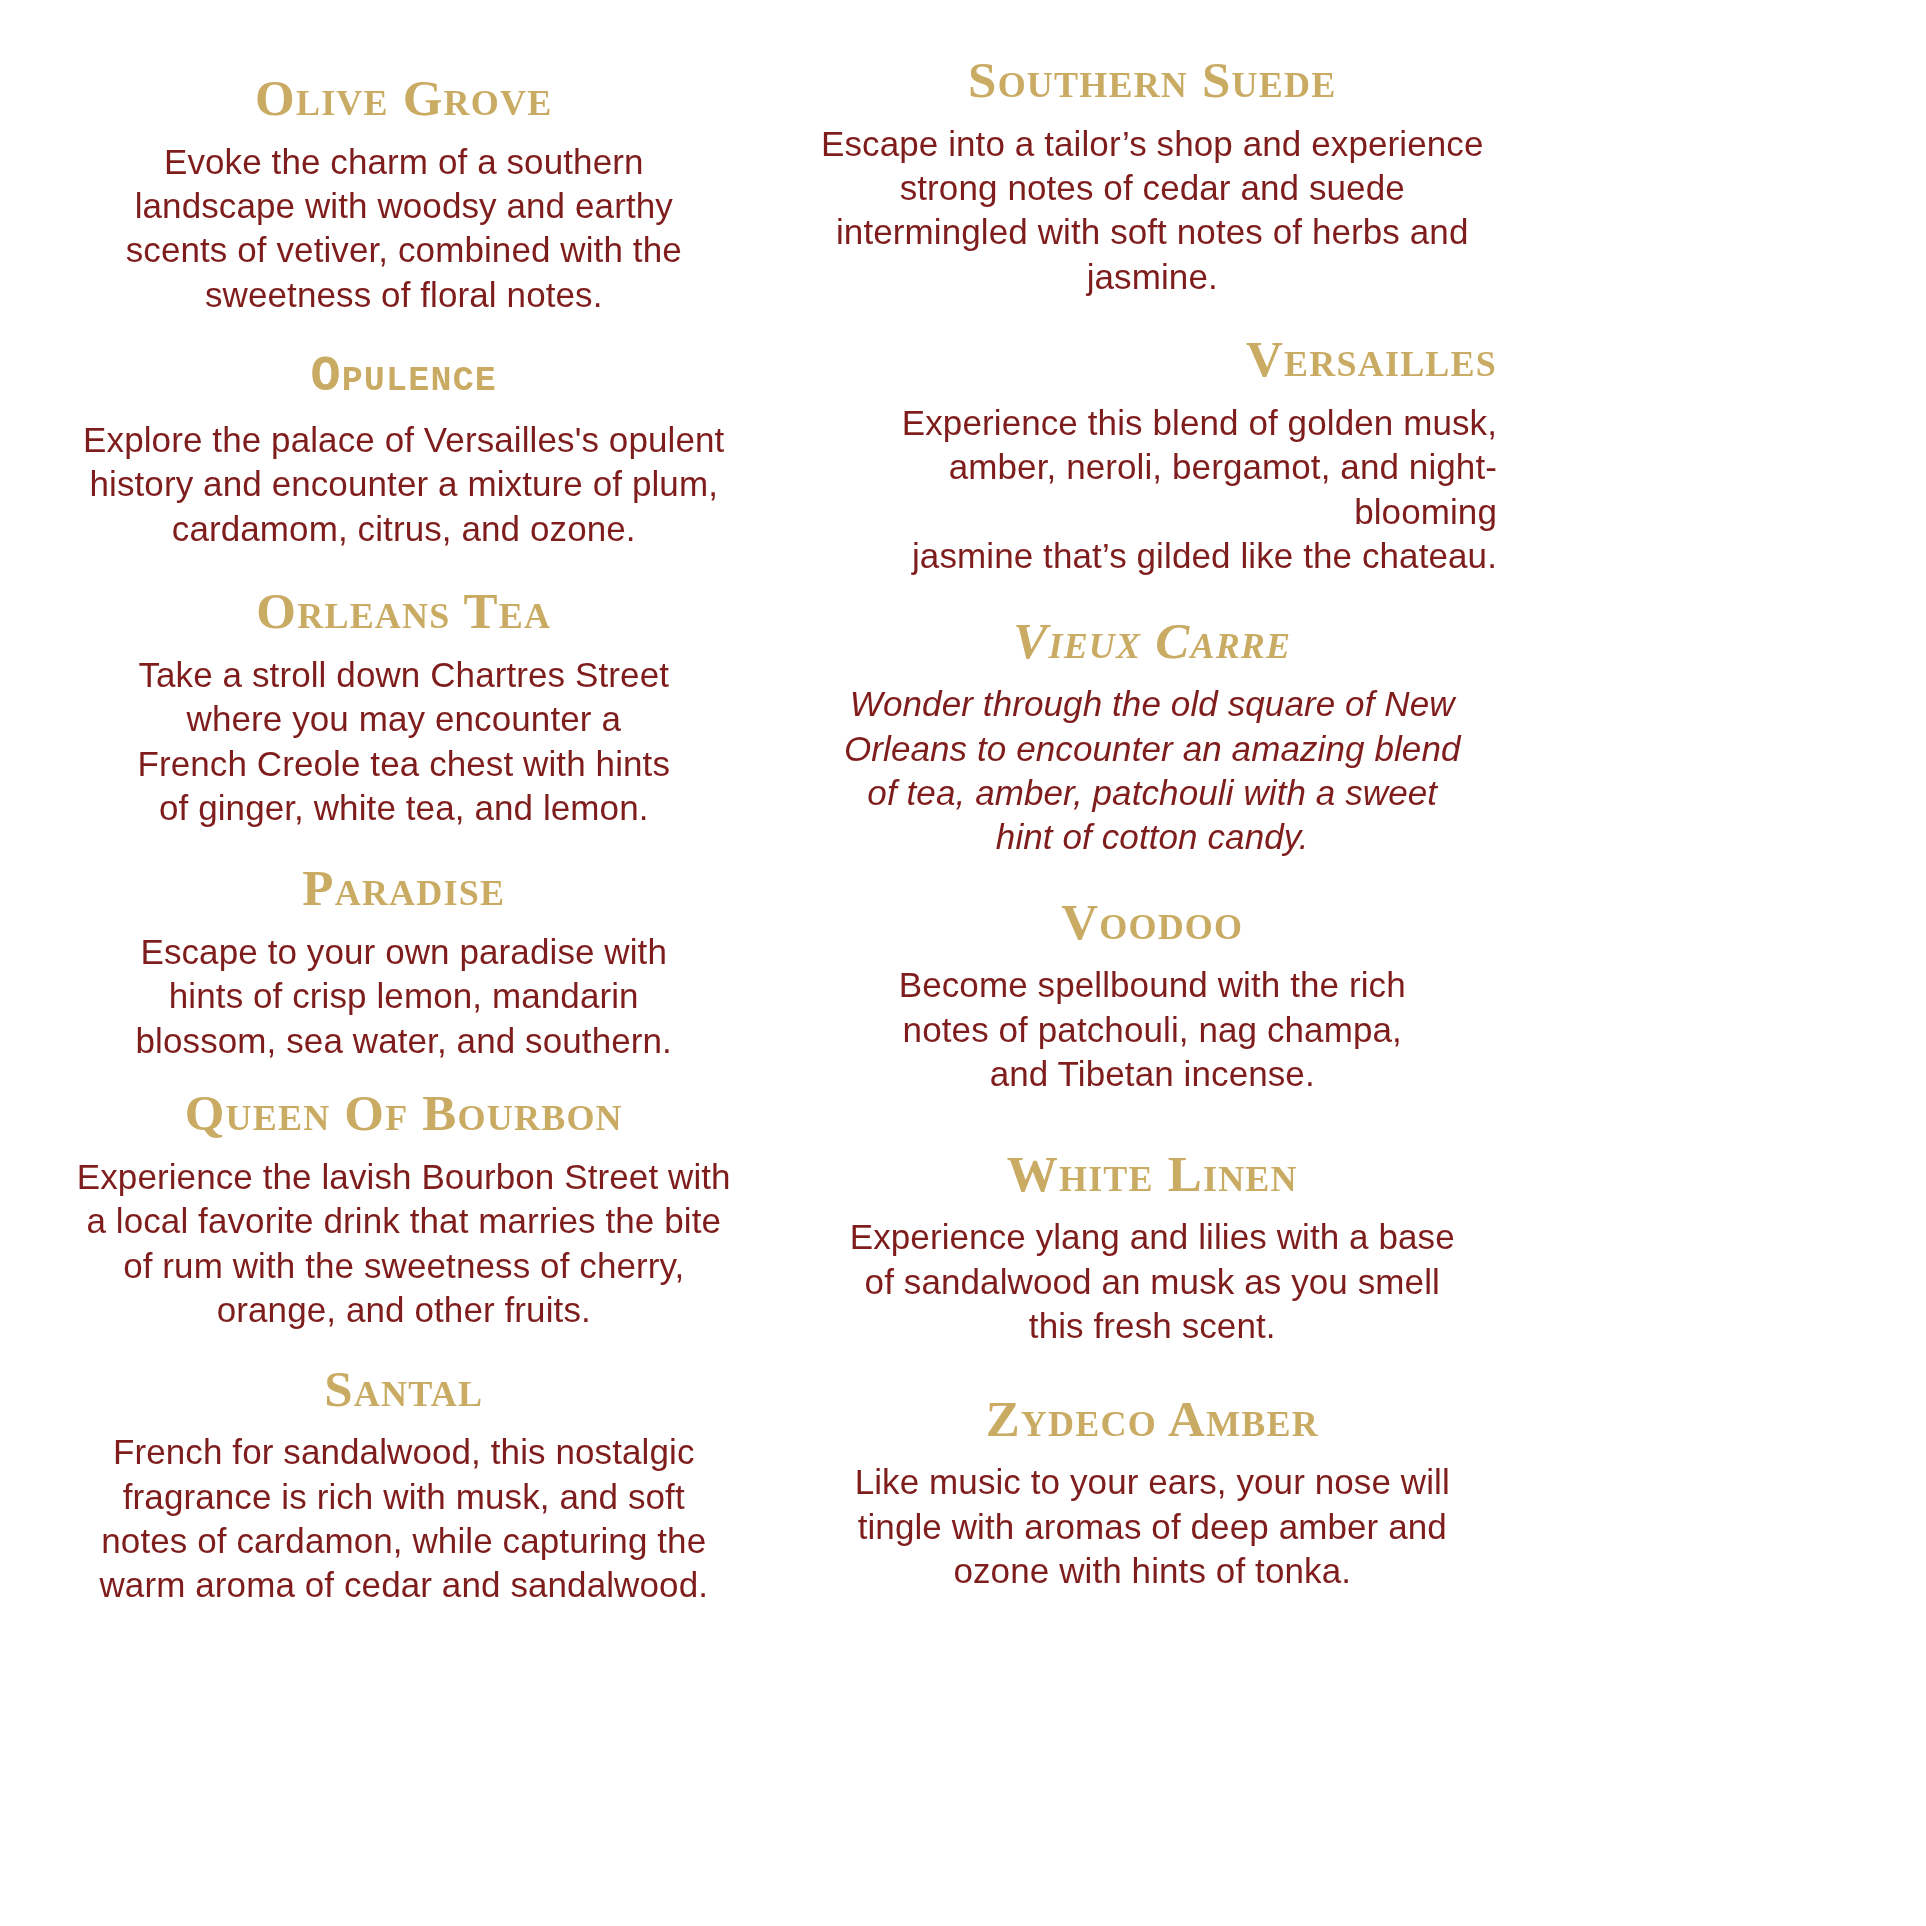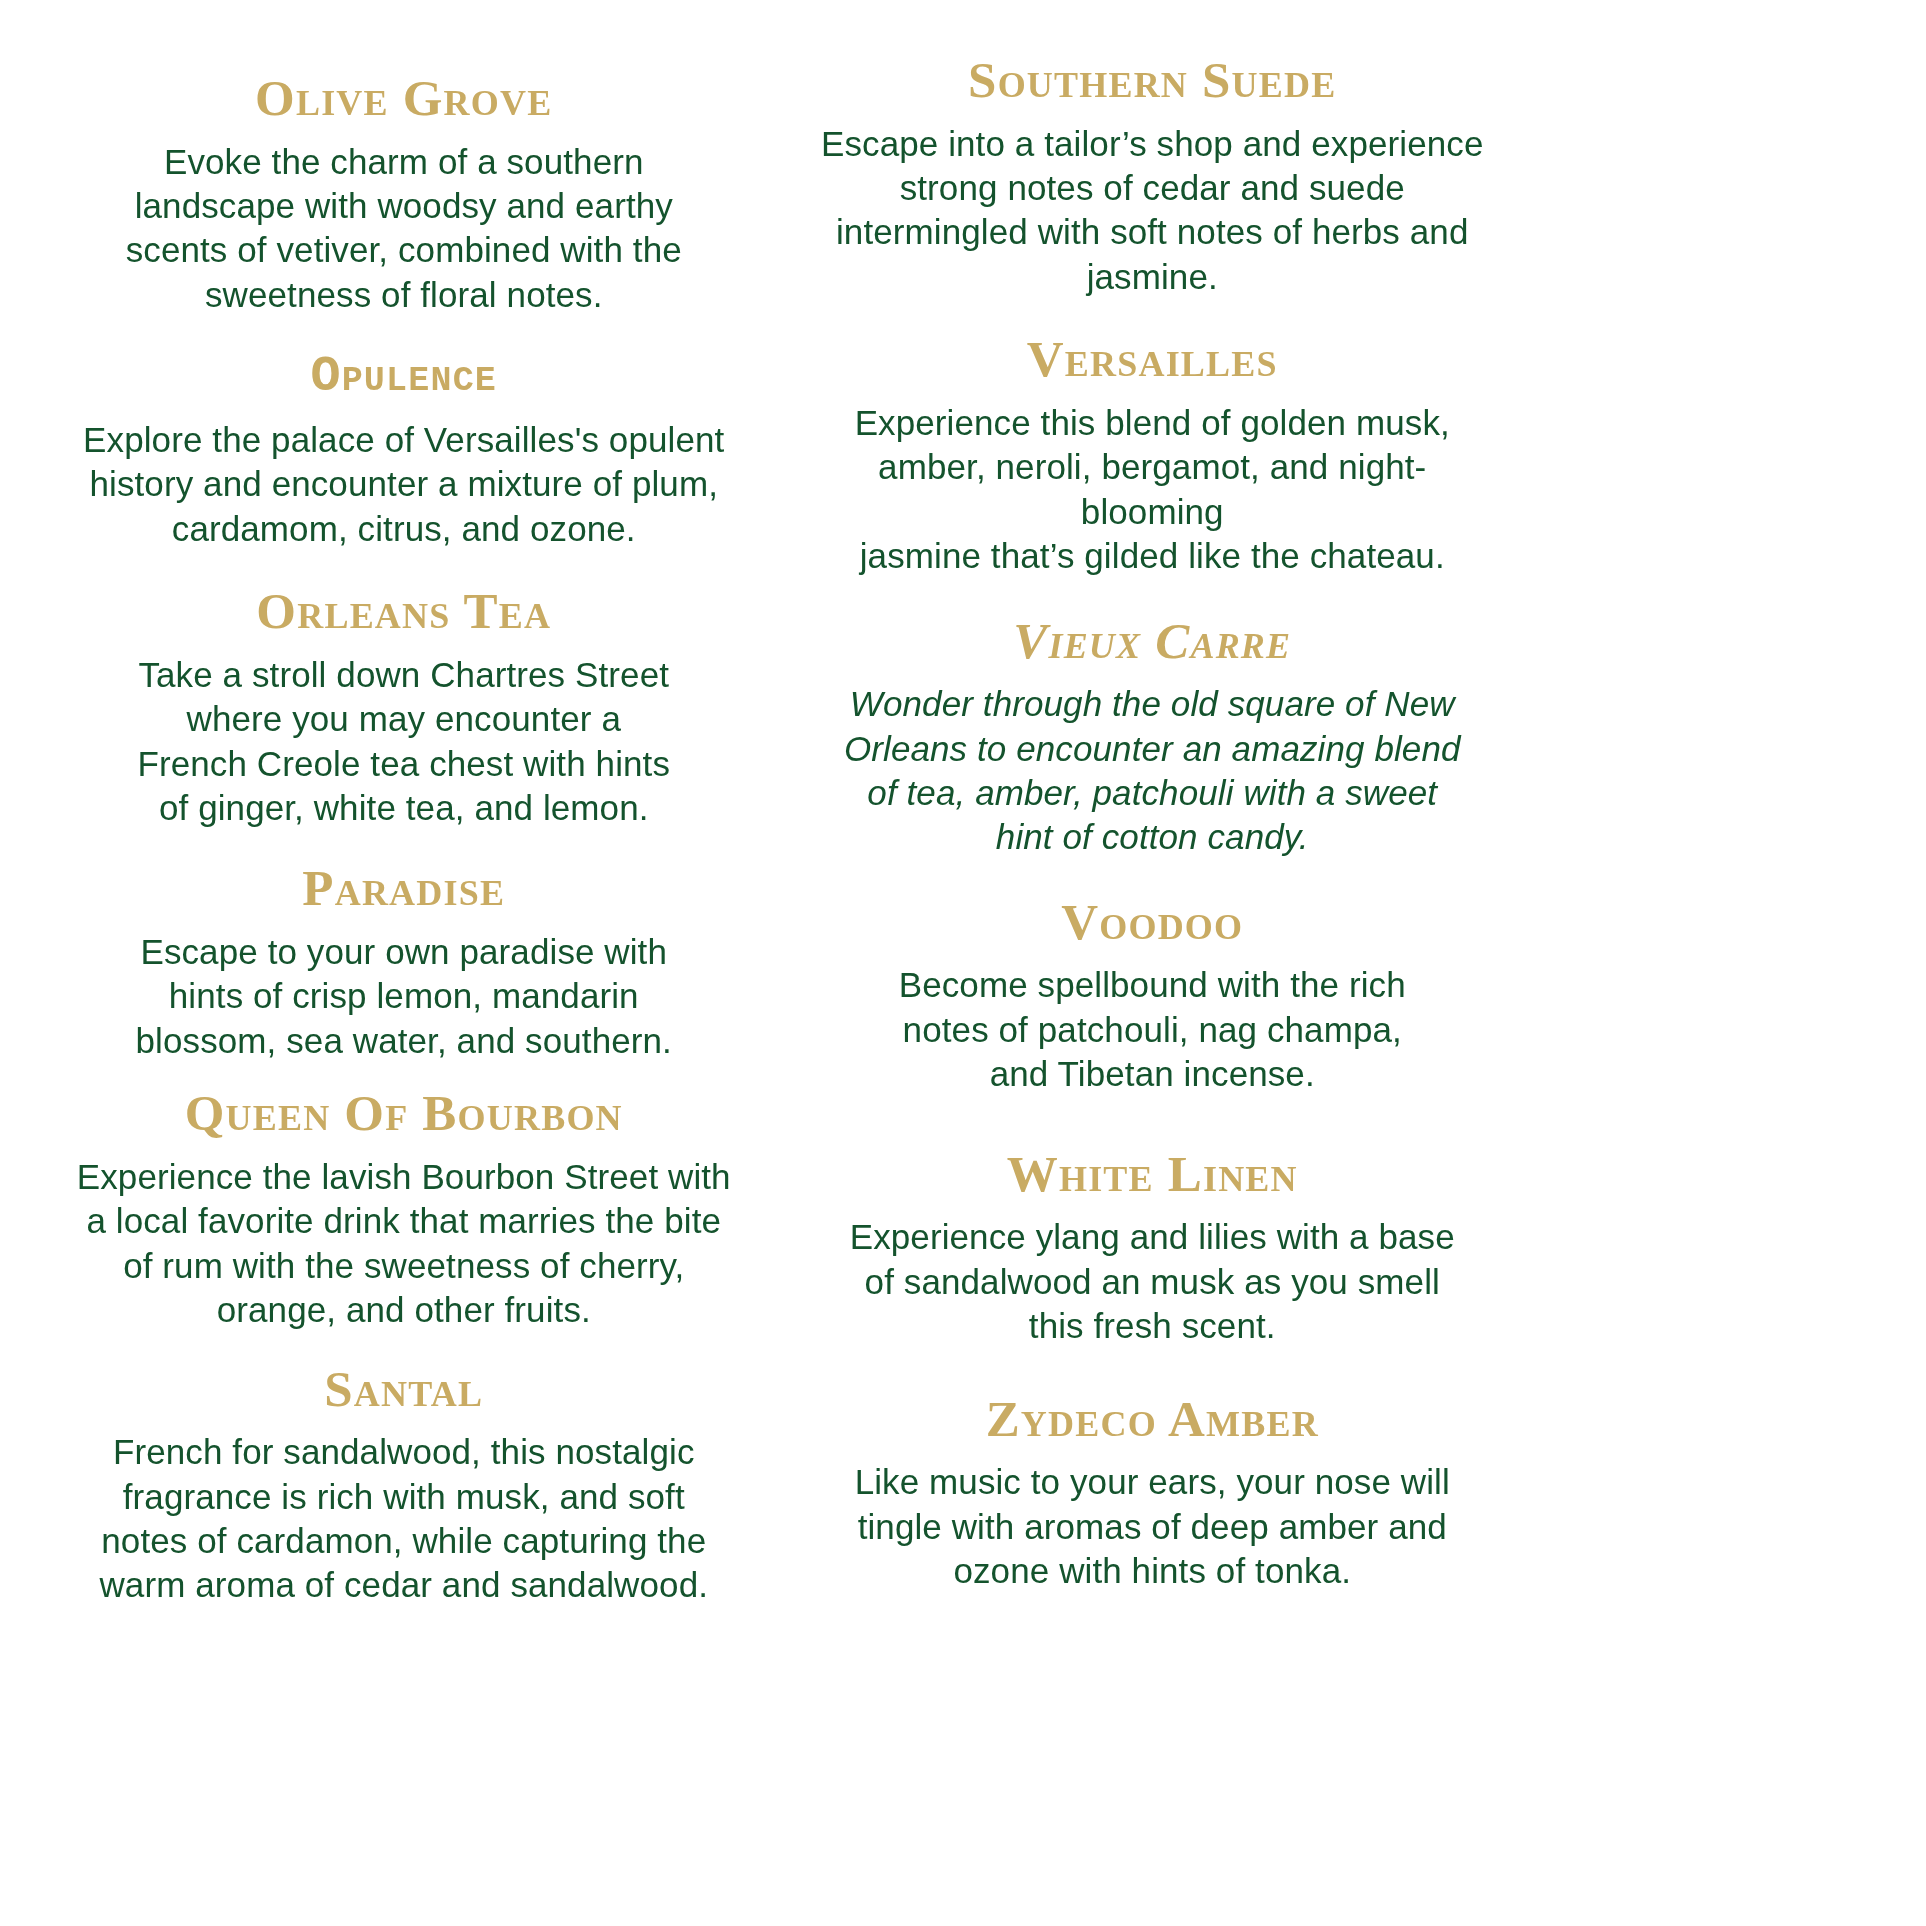--- a/index.html
+++ b/index.html
@@ -48,36 +48,36 @@
     margin: 0 0 14px 0;
     font-variant: small-caps;
     text-transform: capitalize;
   }
   
   .entry-title.size-xl { font-size: 51px; }
   .entry-title.size-l  { font-size: 50px; font-family: Liberation Mono, monospace; }
   .entry-desc {
     font-size: 35px;
     line-height: 1.27;
-    color: #14532d;
+    color: #7f1d1d;
     margin: 0;
     letter-spacing: 0.1px;
   }
   .entry-desc span { display: block; }
 
   
   .left .entry:nth-child(1) { margin-bottom: 34px; }
   .left .entry:nth-child(2) { margin-bottom: 34px; }
   .left .entry:nth-child(3) { margin-bottom: 32px; }
   .left .entry:nth-child(4) { margin-bottom: 24px; }
   .left .entry:nth-child(5) { margin-bottom: 30px; }
   .left .entry:nth-child(6) { margin-bottom: 0; }
 
   .right .entry:nth-child(1) { margin-bottom: 34px; }
-  .right .entry:nth-child(2) { margin-bottom: 36px; }
+  .right .entry:nth-child(2) { margin-bottom: 36px; text-align: right; }
   .right .entry:nth-child(3) { margin-bottom: 36px; font-style: italic; }
   .right .entry:nth-child(4) { margin-bottom: 51px; }
   .right .entry:nth-child(5) { margin-bottom: 44px; }
   .right .entry:nth-child(6) { margin-bottom: 0; }
 </style>
 </head>
 <body>
 
 <div class="page">
   <div class="columns">

